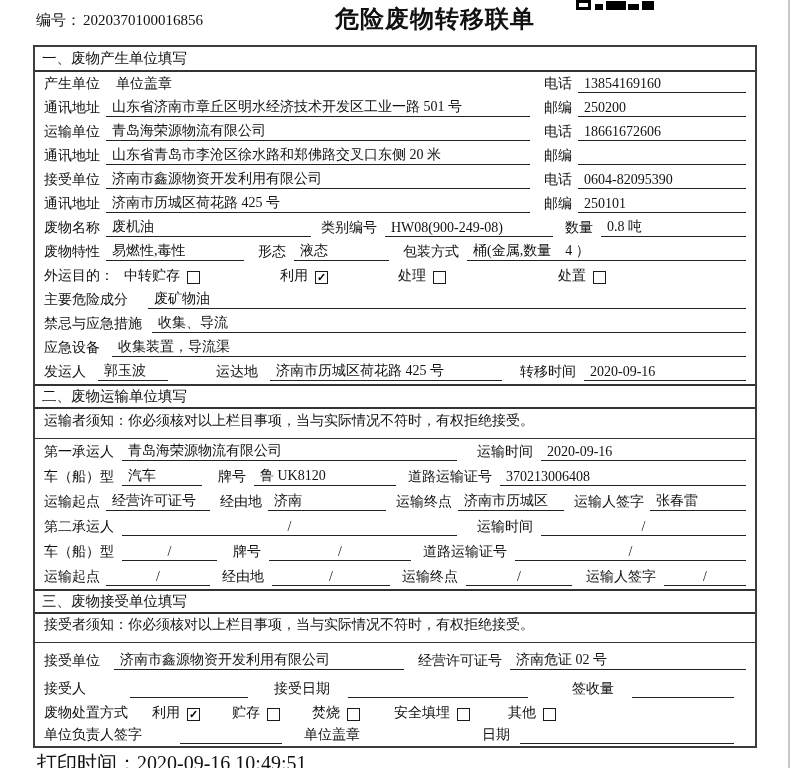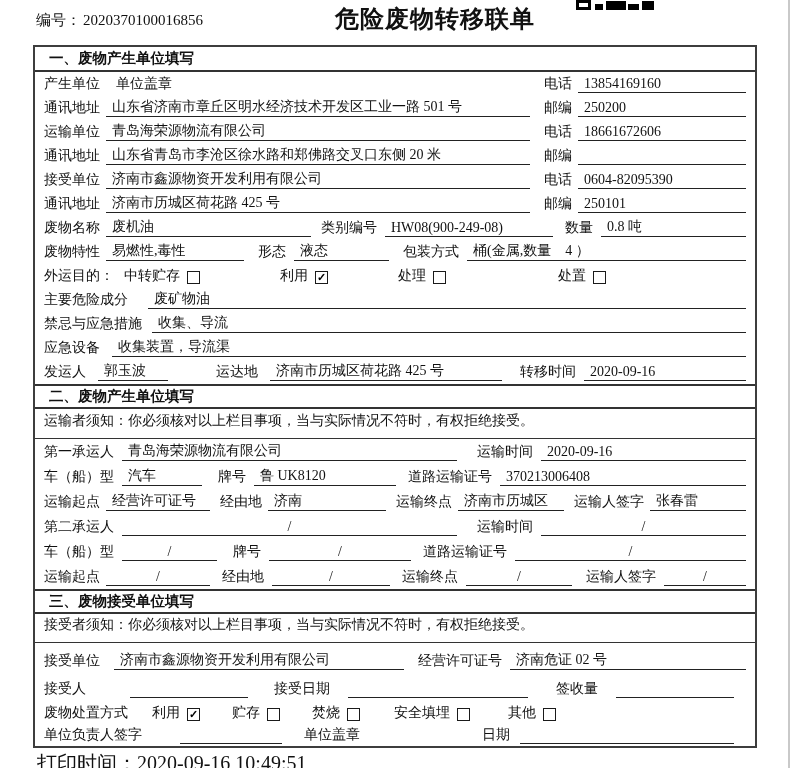--- a/index.html
+++ b/index.html
@@ -20,22 +20,22 @@
   }
   .qr { position: absolute; left: 576px; top: 0; height: 10px; display: flex; align-items: flex-start; overflow: hidden; }
   .qr span { display: block; }
 
   
   .box {
     position: absolute; left: 33px; top: 45px; width: 724px; height: 703px;
     border: 2px solid #3d3d3d; display: flex; flex-direction: column; background: #fff;
   }
   .sec {
-    height: 25px; flex: 0 0 25px; display: flex; align-items: center; padding: 0 14px;
-    font-weight: bold; font-size: 14.5px; border-bottom: 2px solid #333;
+    height: 25px; flex: 0 0 25px; display: flex; align-items: center; padding: 0 7px;
+    font-weight: normal; font-size: 14.5px; border-bottom: 2px solid #333;
   }
   .sec.mid { border-top: 2px solid #333; }
   .row {
     display: flex; align-items: flex-end; padding: 0 9px 3px 9px;
     font-size: 14px; height: 24px; flex: 0 0 24px; white-space: nowrap;
   }
   .row.notice { align-items: center; padding-bottom: 6px; border-bottom: 1.5px solid #333; }
   .lb { white-space: nowrap; }
   .f {
     border-bottom: 1px solid #222; padding: 0 6px; white-space: nowrap;
@@ -172,21 +172,21 @@
 
     <div class="row">
       <span class="lb">发运人</span>
       <span class="f" style="width:70px;margin-left:12px">郭玉波</span>
       <span class="lb" style="margin-left:48px;margin-right:12px">运达地</span>
       <span class="f" style="width:232px">济南市历城区荷花路 425 号</span>
       <span class="lb" style="margin-left:18px;margin-right:8px">转移时间</span>
       <span class="f grow">2020-09-16</span>
     </div>
 
-    <div class="sec mid">二、废物产生单位填写</div>
+    <div class="sec mid">二、废物运输单位填写</div>
 
     <div class="row notice" style="height:30px;flex-basis:30px">运输者须知：你必须核对以上栏目事项，当与实际情况不符时，有权拒绝接受。</div>
 
     <div class="row" style="height:25px;flex-basis:25px">
       <span class="lb">第一承运人</span>
       <span class="f" style="width:335px;margin-left:8px">青岛海荣源物流有限公司</span>
       <span class="lb" style="margin-left:20px;margin-right:8px">运输时间</span>
       <span class="f grow">2020-09-16</span>
     </div>
 
@@ -246,21 +246,21 @@
       <span class="f" style="width:290px;margin-left:14px">济南市鑫源物资开发利用有限公司</span>
       <span class="lb" style="margin-left:14px;margin-right:8px">经营许可证号</span>
       <span class="f grow">济南危证 02 号</span>
     </div>
 
     <div class="row" style="height:28px;flex-basis:28px">
       <span class="lb">接受人</span>
       <span class="f" style="width:118px;margin-left:44px"></span>
       <span class="lb" style="margin-left:26px;margin-right:18px">接受日期</span>
       <span class="f" style="width:180px"></span>
-      <span class="lb" style="margin-left:28px;margin-right:18px">签收量</span>
+      <span class="lb" style="margin-left:44px;margin-right:18px">签收量</span>
       <span class="f grow" style="margin-right:12px"></span>
     </div>
 
     <div class="row" style="height:24px;flex-basis:24px">
       <span class="lb">废物处置方式</span>
       <span class="opt" style="margin-left:24px">
         <span class="lb">利用</span>
         <span class="cb">✓</span>
       </span>
       <span class="opt" style="margin-left:32px">

